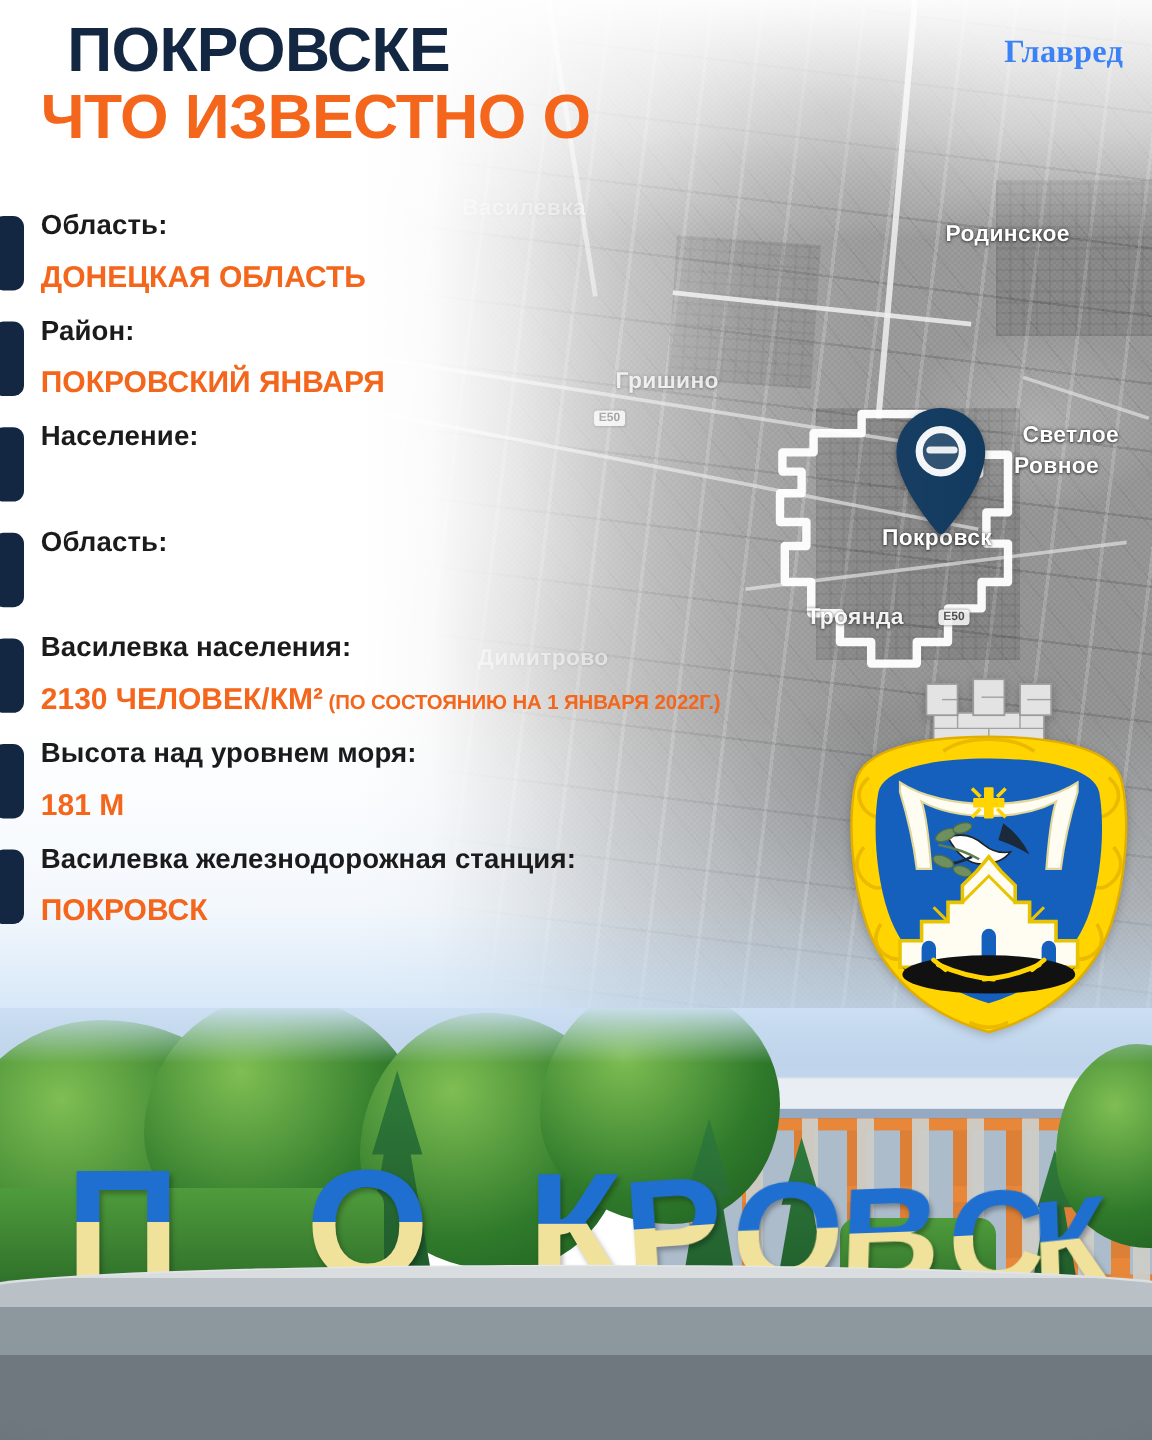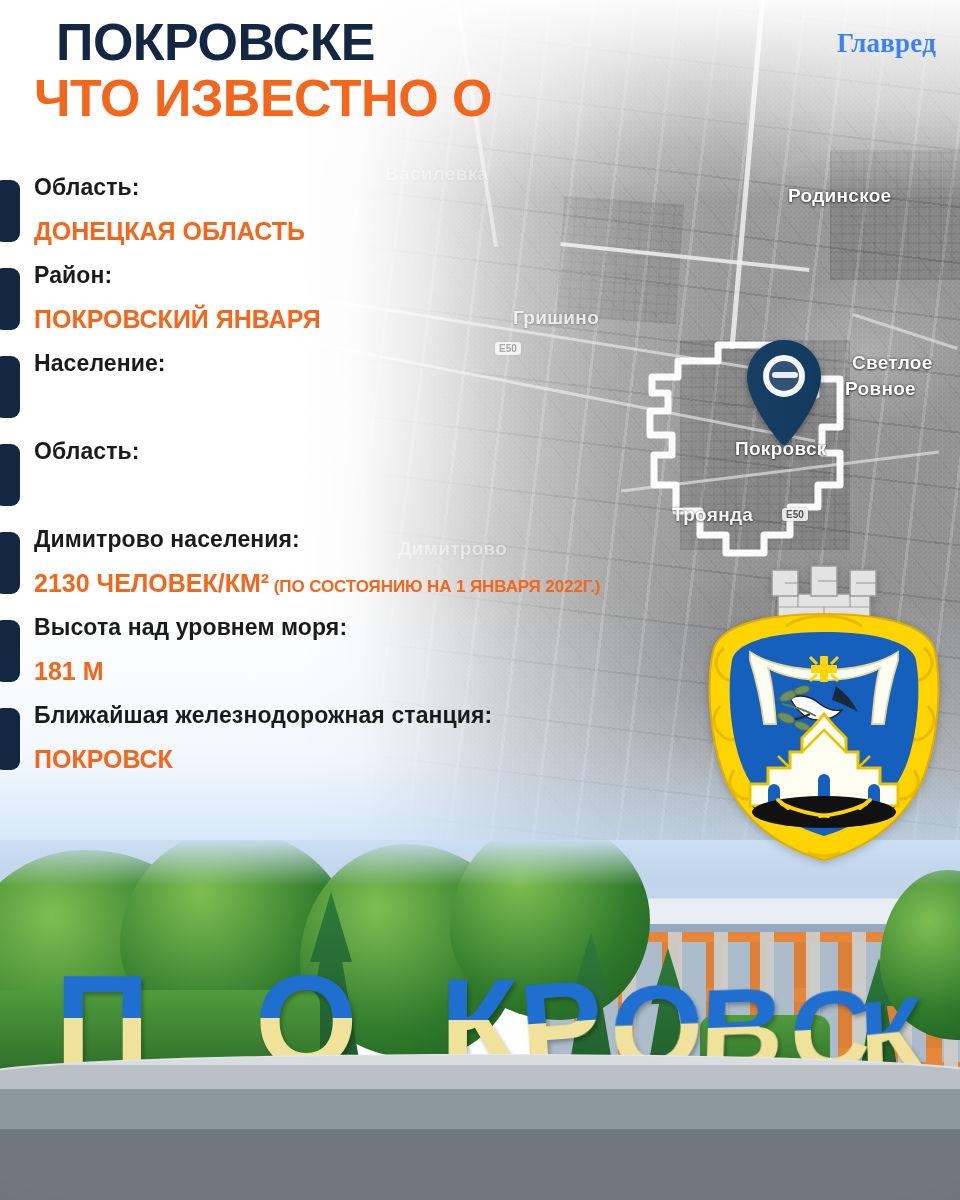--- a/index.html
+++ b/index.html
@@ -371,31 +371,31 @@
       <div class="fact-row">
         <div class="marker"></div>
         <div class="fact-label">Население:</div>
       </div>
       <div class="fact-row">
         <div class="marker"></div>
         <div class="fact-label">Область:</div>
       </div>
       <div class="fact-row">
         <div class="marker"></div>
-        <div class="fact-label">Димитрово населения:</div>
+        <div class="fact-label">Василевка населения:</div>
         <div class="fact-value"><span>2130 ЧЕЛОВЕК/КМ²</span><span class="fact-note"> (ПО СОСТОЯНИЮ НА 1 ЯНВАРЯ 2022Г.)</span></div>
       </div>
       <div class="fact-row">
         <div class="marker"></div>
         <div class="fact-label">Высота над уровнем моря:</div>
         <div class="fact-value"><span>181 М</span></div>
       </div>
       <div class="fact-row">
         <div class="marker"></div>
-        <div class="fact-label">Ближайшая железнодорожная станция:</div>
+        <div class="fact-label">Василевка железнодорожная станция:</div>
         <div class="fact-value"><span>ПОКРОВСК</span></div>
       </div>
     </div>
 
   <div class="coa">
     <svg viewBox="0 0 268 312" aria-hidden="true">
 
       <g>
         <rect x="88" y="38" width="92" height="26" fill="#E3E3E3" stroke="#9b9b9b" stroke-width="1.5"></rect>
         <rect x="82" y="14" width="26" height="26" fill="#E3E3E3" stroke="#9b9b9b" stroke-width="1.5"></rect>

